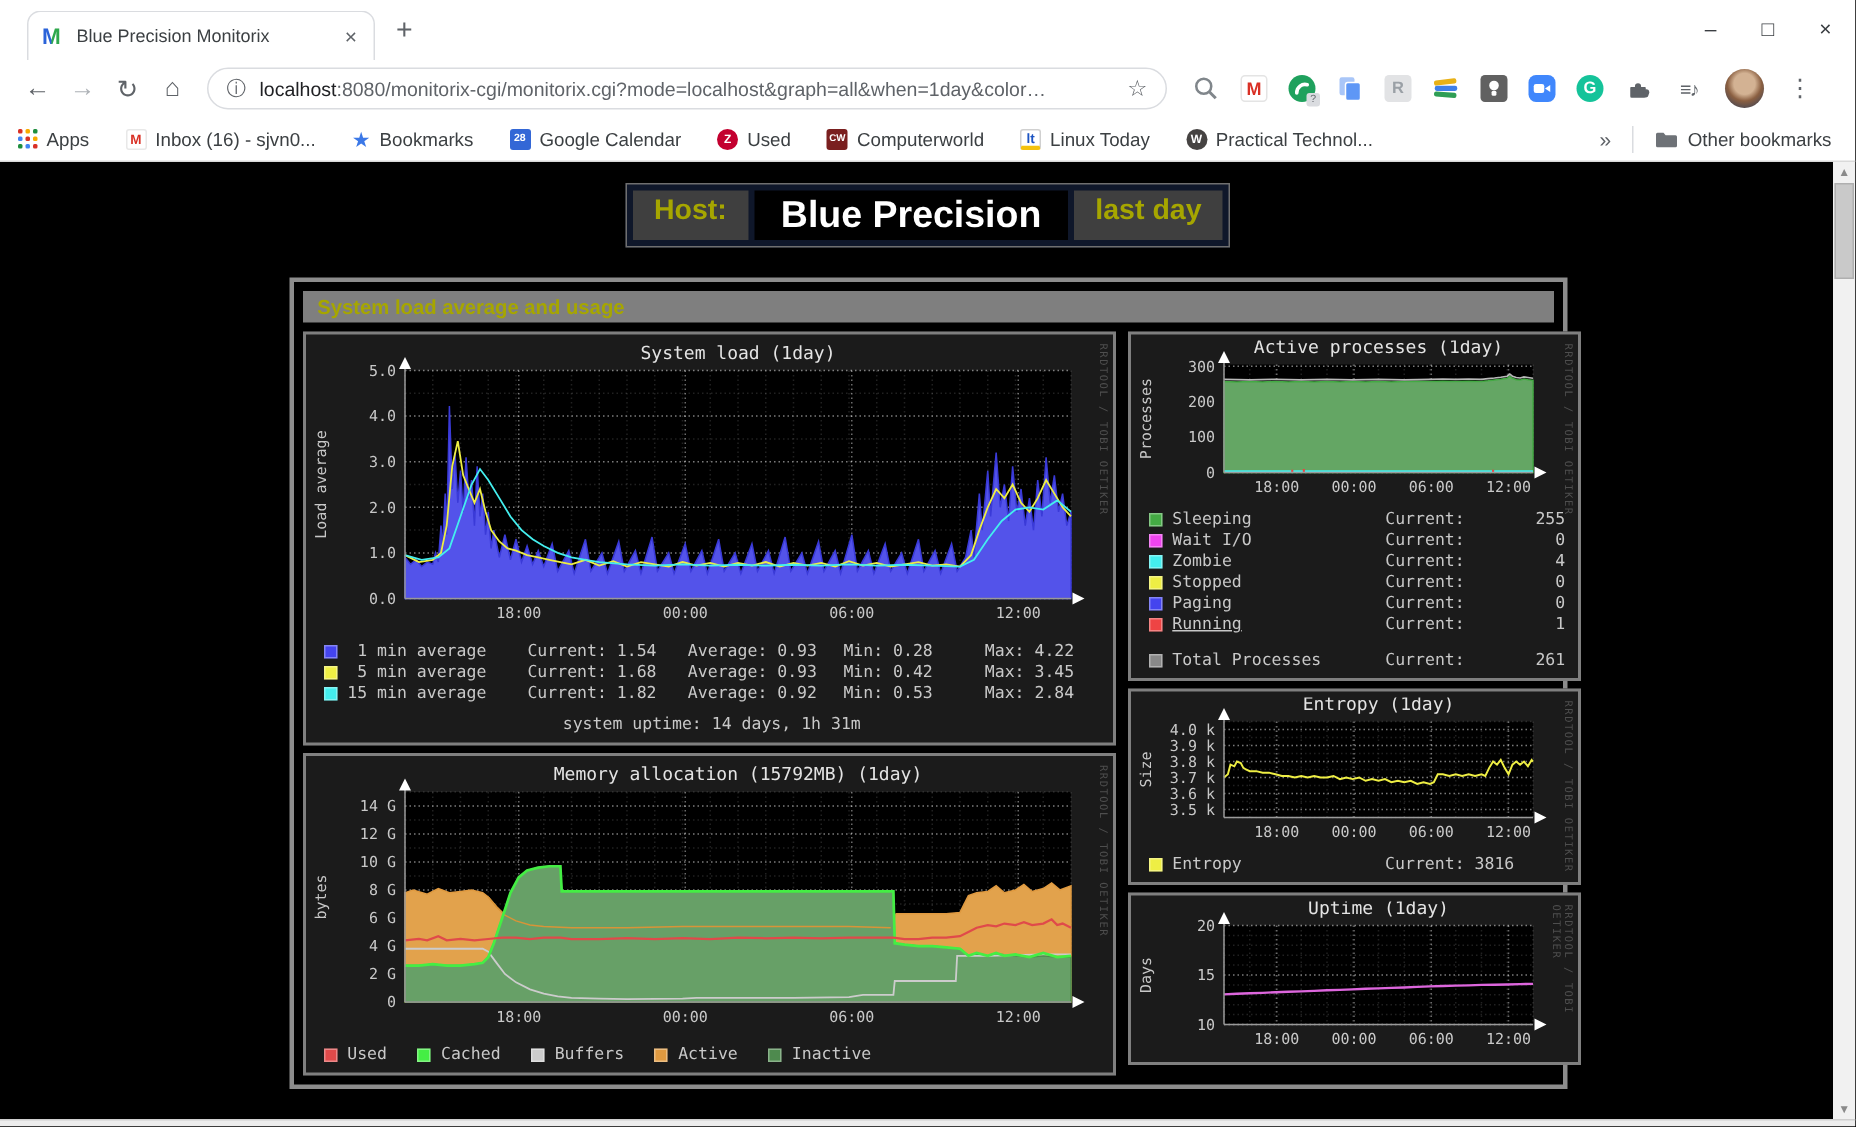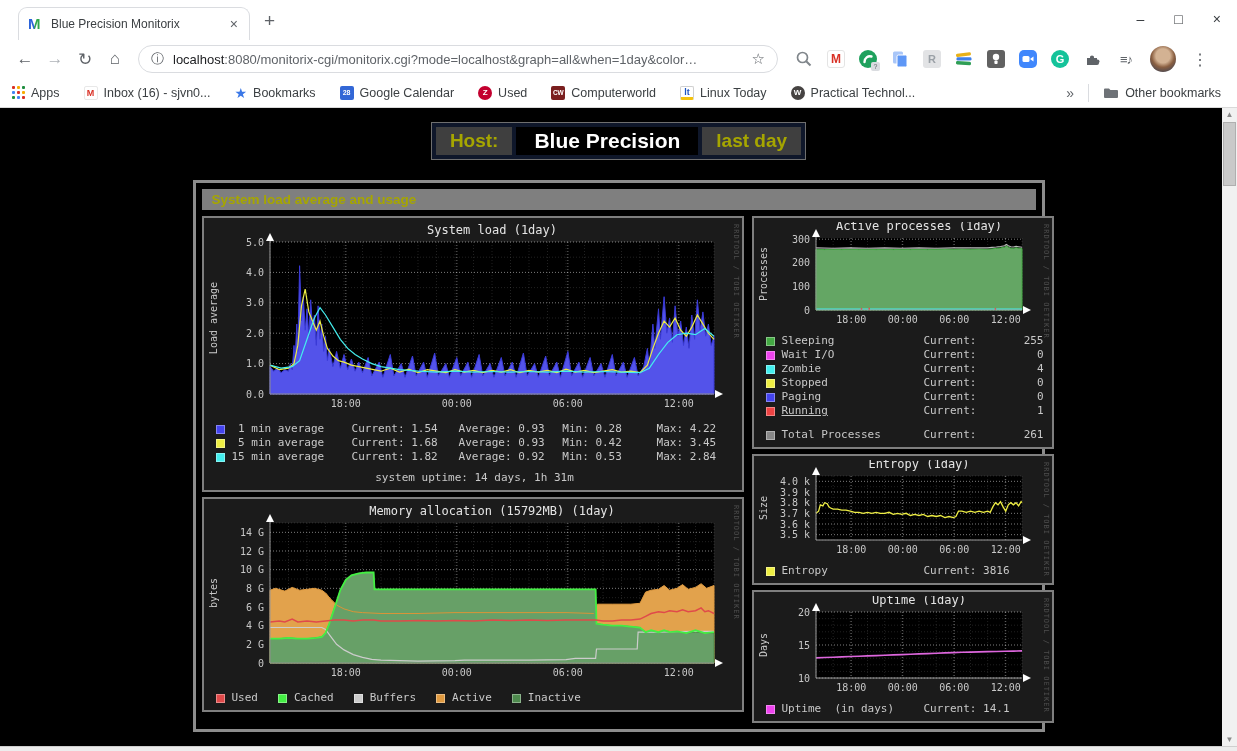--- a/index.html
+++ b/index.html
@@ -53,21 +53,21 @@
   
   .content { position:absolute; top:108px; left:0; right:0; bottom:0; background:#000; }
   .vscroll { position:absolute; top:0; right:0; width:15px; bottom:5px; background:#F1F1F1; z-index:5; }
   .vscroll .arr { position:absolute; left:0; width:15px; font-size:8px; color:#8A8A8A; text-align:center; }
   .vthumb { position:absolute; top:14px; left:1px; width:13px; height:64px; background:#C9C9C9; border:1px solid #AFAFAF; }
   .hstrip { position:absolute; left:0; right:0; bottom:0; height:5px; background:#EDEDED; border-top:1px solid #CFCFCF; z-index:6; }
 
   .host-table { display:flex; width:max-content; margin:14px auto 0; background:#0f172a; border:1px solid #6F6F6F; padding:4px; gap:4px;text-align:center; }
   .hcell { padding:3px 14px; font-weight:bold; font-size:19px; }
   .hcell.dim { background:#3F3F3F; color:#A6A600; }
-  .hcell.name { background:#000; color:#FFF; font-size:21px; padding:2px 18px; }
+  .hcell.name { background:#000; color:#FFF; font-size:25px; padding:2px 18px; }
 
   .datestr { text-align:center; color:#9A9A9A; font-weight:bold; font-size:15px; margin-top:17px; }
 
   .mx-container { width:852px; margin:20px auto 0; border:3px solid #8C8C8C; padding:6px; background:#000; }
   .section-title { background:#7F7F7F; color:#A6A600; font-weight:bold; font-size:13.5px; padding:3px 10px; }
   .cols { display:flex; gap:8px; margin-top:6px; }
   .col-left { width:542px; flex:none; }
   .col-right { flex:1; }
   .panel { background:#1B1B1B; border:2px solid #7F7F7F; position:relative; margin-bottom:5px; padding:4px 2px 3px; }
   .panel:last-child { margin-bottom:0; }
@@ -475,21 +475,21 @@
                 <text x="146.69166666666666" y="101" text-anchor="middle" font-family="DejaVu Sans Mono, monospace" font-size="10" fill="#C8C8C8">00:00</text>
                 <text x="198.1916666666667" y="101" text-anchor="middle" font-family="DejaVu Sans Mono, monospace" font-size="10" fill="#C8C8C8">06:00</text>
                 <text x="249.6916666666667" y="101" text-anchor="middle" font-family="DejaVu Sans Mono, monospace" font-size="10" fill="#C8C8C8">12:00</text>
                 <text x="163" y="8" text-anchor="middle" font-family="DejaVu Sans Mono, monospace" font-size="12" fill="#E4E4E4">Active processes  (1day)</text>
                 <text transform="translate(11,52) rotate(-90)" text-anchor="middle" font-family="DejaVu Sans Mono, monospace" font-size="10" fill="#C8C8C8">Processes</text>
               </svg>
             </div>
           <div class="legend">
               <div class="lrow"><span style="flex: 1 1 0%; display: flex; align-items: center;"><span class="lbox" style="background: rgb(68, 170, 68);"></span>Sleeping</span><span class="lcur">Current:</span><span class="lval">255</span></div>
               <div class="lrow"><span style="flex: 1 1 0%; display: flex; align-items: center;"><span class="lbox" style="background: rgb(238, 68, 238);"></span>Wait I/O</span><span class="lcur">Current:</span><span class="lval">0</span></div>
-              <div class="lrow"><span style="flex: 1 1 0%; display: flex; align-items: center; font-family: Liberation Mono, monospace;"><span class="lbox" style="background: rgb(68, 238, 238);"></span>Zombie</span><span class="lcur">Current:</span><span class="lval">4</span></div>
+              <div class="lrow"><span style="flex: 1 1 0%; display: flex; align-items: center;"><span class="lbox" style="background: rgb(68, 238, 238);"></span>Zombie</span><span class="lcur">Current:</span><span class="lval">4</span></div>
               <div class="lrow"><span style="flex: 1 1 0%; display: flex; align-items: center;"><span class="lbox" style="background: rgb(238, 238, 68);"></span>Stopped</span><span class="lcur">Current:</span><span class="lval">0</span></div>
               <div class="lrow"><span style="flex: 1 1 0%; display: flex; align-items: center;"><span class="lbox" style="background: rgb(68, 68, 238);"></span>Paging</span><span class="lcur">Current:</span><span class="lval">0</span></div>
               <div class="lrow"><span style="flex: 1 1 0%; display: flex; align-items: center; text-decoration: underline;"><span class="lbox" style="background: rgb(238, 68, 68);"></span>Running</span><span class="lcur">Current:</span><span class="lval">1</span></div>
               <div class="lgap"></div>
               <div class="lrow"><span style="flex: 1 1 0%; display: flex; align-items: center;"><span class="lbox" style="background: rgb(136, 136, 136);"></span>Total Processes</span><span class="lcur">Current:</span><span class="lval">261</span></div>
             </div>
           <div class="watermark">RRDTOOL / TOBI OETIKER</div>
         </div>
         <div class="panel">
           <div class="graph">
@@ -599,23 +599,20 @@
                 <text x="54" y="52.5" text-anchor="end" font-family="DejaVu Sans Mono, monospace" font-size="10" fill="#C8C8C8">15</text>
                 <text x="54" y="19.5" text-anchor="end" font-family="DejaVu Sans Mono, monospace" font-size="10" fill="#C8C8C8">20</text>
                 <text x="95.19166666666666" y="95" text-anchor="middle" font-family="DejaVu Sans Mono, monospace" font-size="10" fill="#C8C8C8">18:00</text>
                 <text x="146.69166666666666" y="95" text-anchor="middle" font-family="DejaVu Sans Mono, monospace" font-size="10" fill="#C8C8C8">00:00</text>
                 <text x="198.1916666666667" y="95" text-anchor="middle" font-family="DejaVu Sans Mono, monospace" font-size="10" fill="#C8C8C8">06:00</text>
                 <text x="249.6916666666667" y="95" text-anchor="middle" font-family="DejaVu Sans Mono, monospace" font-size="10" fill="#C8C8C8">12:00</text>
                 <text x="163" y="8" text-anchor="middle" font-family="DejaVu Sans Mono, monospace" font-size="12" fill="#E4E4E4">Uptime  (1day)</text>
                 <text transform="translate(11,49) rotate(-90)" text-anchor="middle" font-family="DejaVu Sans Mono, monospace" font-size="10" fill="#C8C8C8">Days</text>
               </svg>
             </div>
-          <div class="legend">
-              <div class="lrow lsingle"><span style="display: flex; align-items: center;"><span class="lbox" style="background: rgb(238, 68, 238);"></span>Uptime  (in days)</span><span class="right">Current: 14.1</span></div>
-            </div>
           <div class="watermark">RRDTOOL / TOBI OETIKER</div>
         </div>
       </div>
     </div>
   </div>
 
   <div class="vscroll">
     <span class="arr" style="top:2px">▲</span>
     <div class="vthumb"></div>
     <span class="arr" style="bottom:2px">▼</span>

